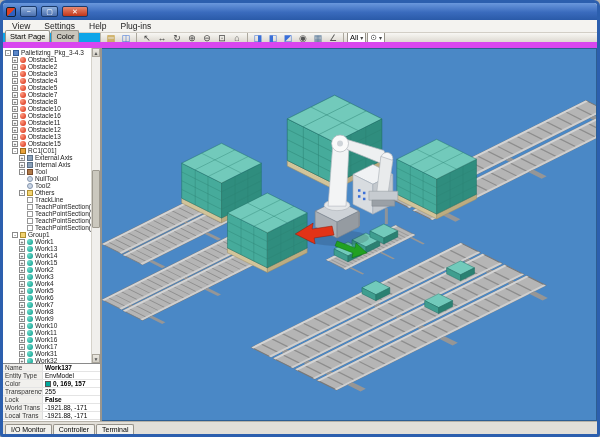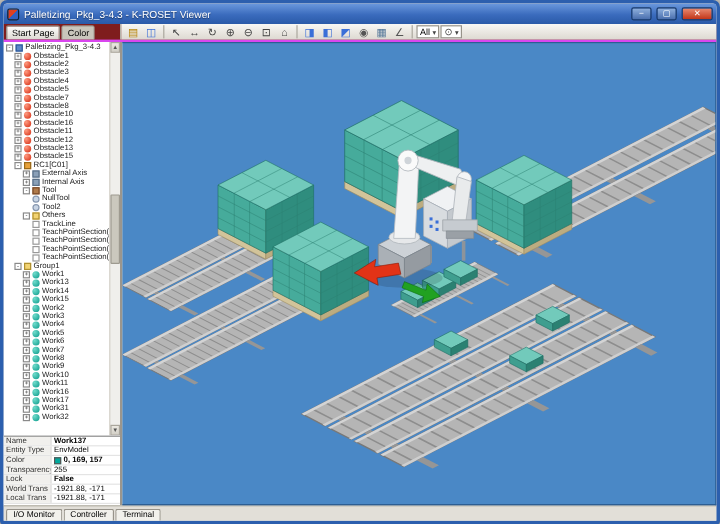--- a/index.html
+++ b/index.html
@@ -15,21 +15,21 @@
   .title{flex:1;color:#fff;font-size:8.5px;text-shadow:0 1px 1px rgba(0,0,0,.5);
     white-space:nowrap;overflow:hidden;}
   .winbtn{width:17px;height:11px;font-size:7px;line-height:10px;text-align:center;color:#fff;
     border:1px solid #1a3a6a;border-radius:2px;background:linear-gradient(#8fb0dd,#4a6fae);flex:none;}
   .winbtn.close{width:26px;background:linear-gradient(#e88a70,#c23518);}
   
   .menubar{height:13px;background:#f4f3f0;border-bottom:1px solid #d2cec6;display:flex;
     align-items:center;font-size:8.5px;color:#222;flex:none;padding-left:2px;}
   .menu-item{padding:0 7px;}
   
-  .topstrip{height:15px;background:#7f1d1d;border-bottom:2px solid #d946ef;display:flex;flex:none;}
+  .topstrip{height:15px;background:#0ea5e9;border-bottom:6px solid #d946ef;display:flex;flex:none;}
   .tabs-zone{width:97px;display:flex;align-items:flex-end;padding-left:2px;gap:1px;flex:none;}
   .page-tab{font-size:7.5px;padding:1px 4px 1px;border:1px solid #97938a;border-bottom:none;
     background:linear-gradient(#fdfdfc,#dcd9d1);border-radius:2px 2px 0 0;white-space:nowrap;}
   .page-tab.active{background:#c9c6bc;}
   .toolbar{flex:1;display:flex;align-items:center;gap:1px;padding:0 3px;
     background:linear-gradient(#f8f7f4,#ddd9d1);border-left:1px solid #b6b2a8;overflow:hidden;}
   .tool-btn{width:14px;height:13px;text-align:center;border:1px solid transparent;border-radius:2px;flex:none;}
   .tool-glyph{font-size:9px;line-height:12px;display:block;}
   .tool-sep{width:1px;height:11px;background:#aba79d;margin:0 2px;flex:none;}
   .tool-combo{display:flex;align-items:center;height:11px;border:1px solid #97938a;background:#fff;
@@ -81,26 +81,31 @@
   .btab{font-size:7px;padding:1px 5px;border:1px solid #97938a;border-bottom:none;
     background:#f2f1ec;border-radius:2px 2px 0 0;white-space:nowrap;}
 </style>
 </head>
 <body>
 
 <div class="window">
 
   <div class="titlebar">
     <span class="app-icon"></span>
-    <span class="title">Palletizing_Pkg_3-4.3 - K-ROSET Viewer</span>
     <span class="winbtn">−</span>
     <span class="winbtn">▢</span>
     <span class="winbtn close">✕</span>
   </div>
 
+  <div class="menubar">
+      <span class="menu-item">View</span>
+      <span class="menu-item">Settings</span>
+      <span class="menu-item">Help</span>
+      <span class="menu-item">Plug-ins</span>
+    </div>
 
   <div class="topstrip">
     <div class="tabs-zone">
         <div class="page-tab">Start Page</div>
         <div class="page-tab active">Color</div>
       </div>
     <div class="toolbar">
         <span class="tool-btn">
           <span class="tool-glyph" style="color: rgb(184, 134, 11);">▤</span>
         </span>

